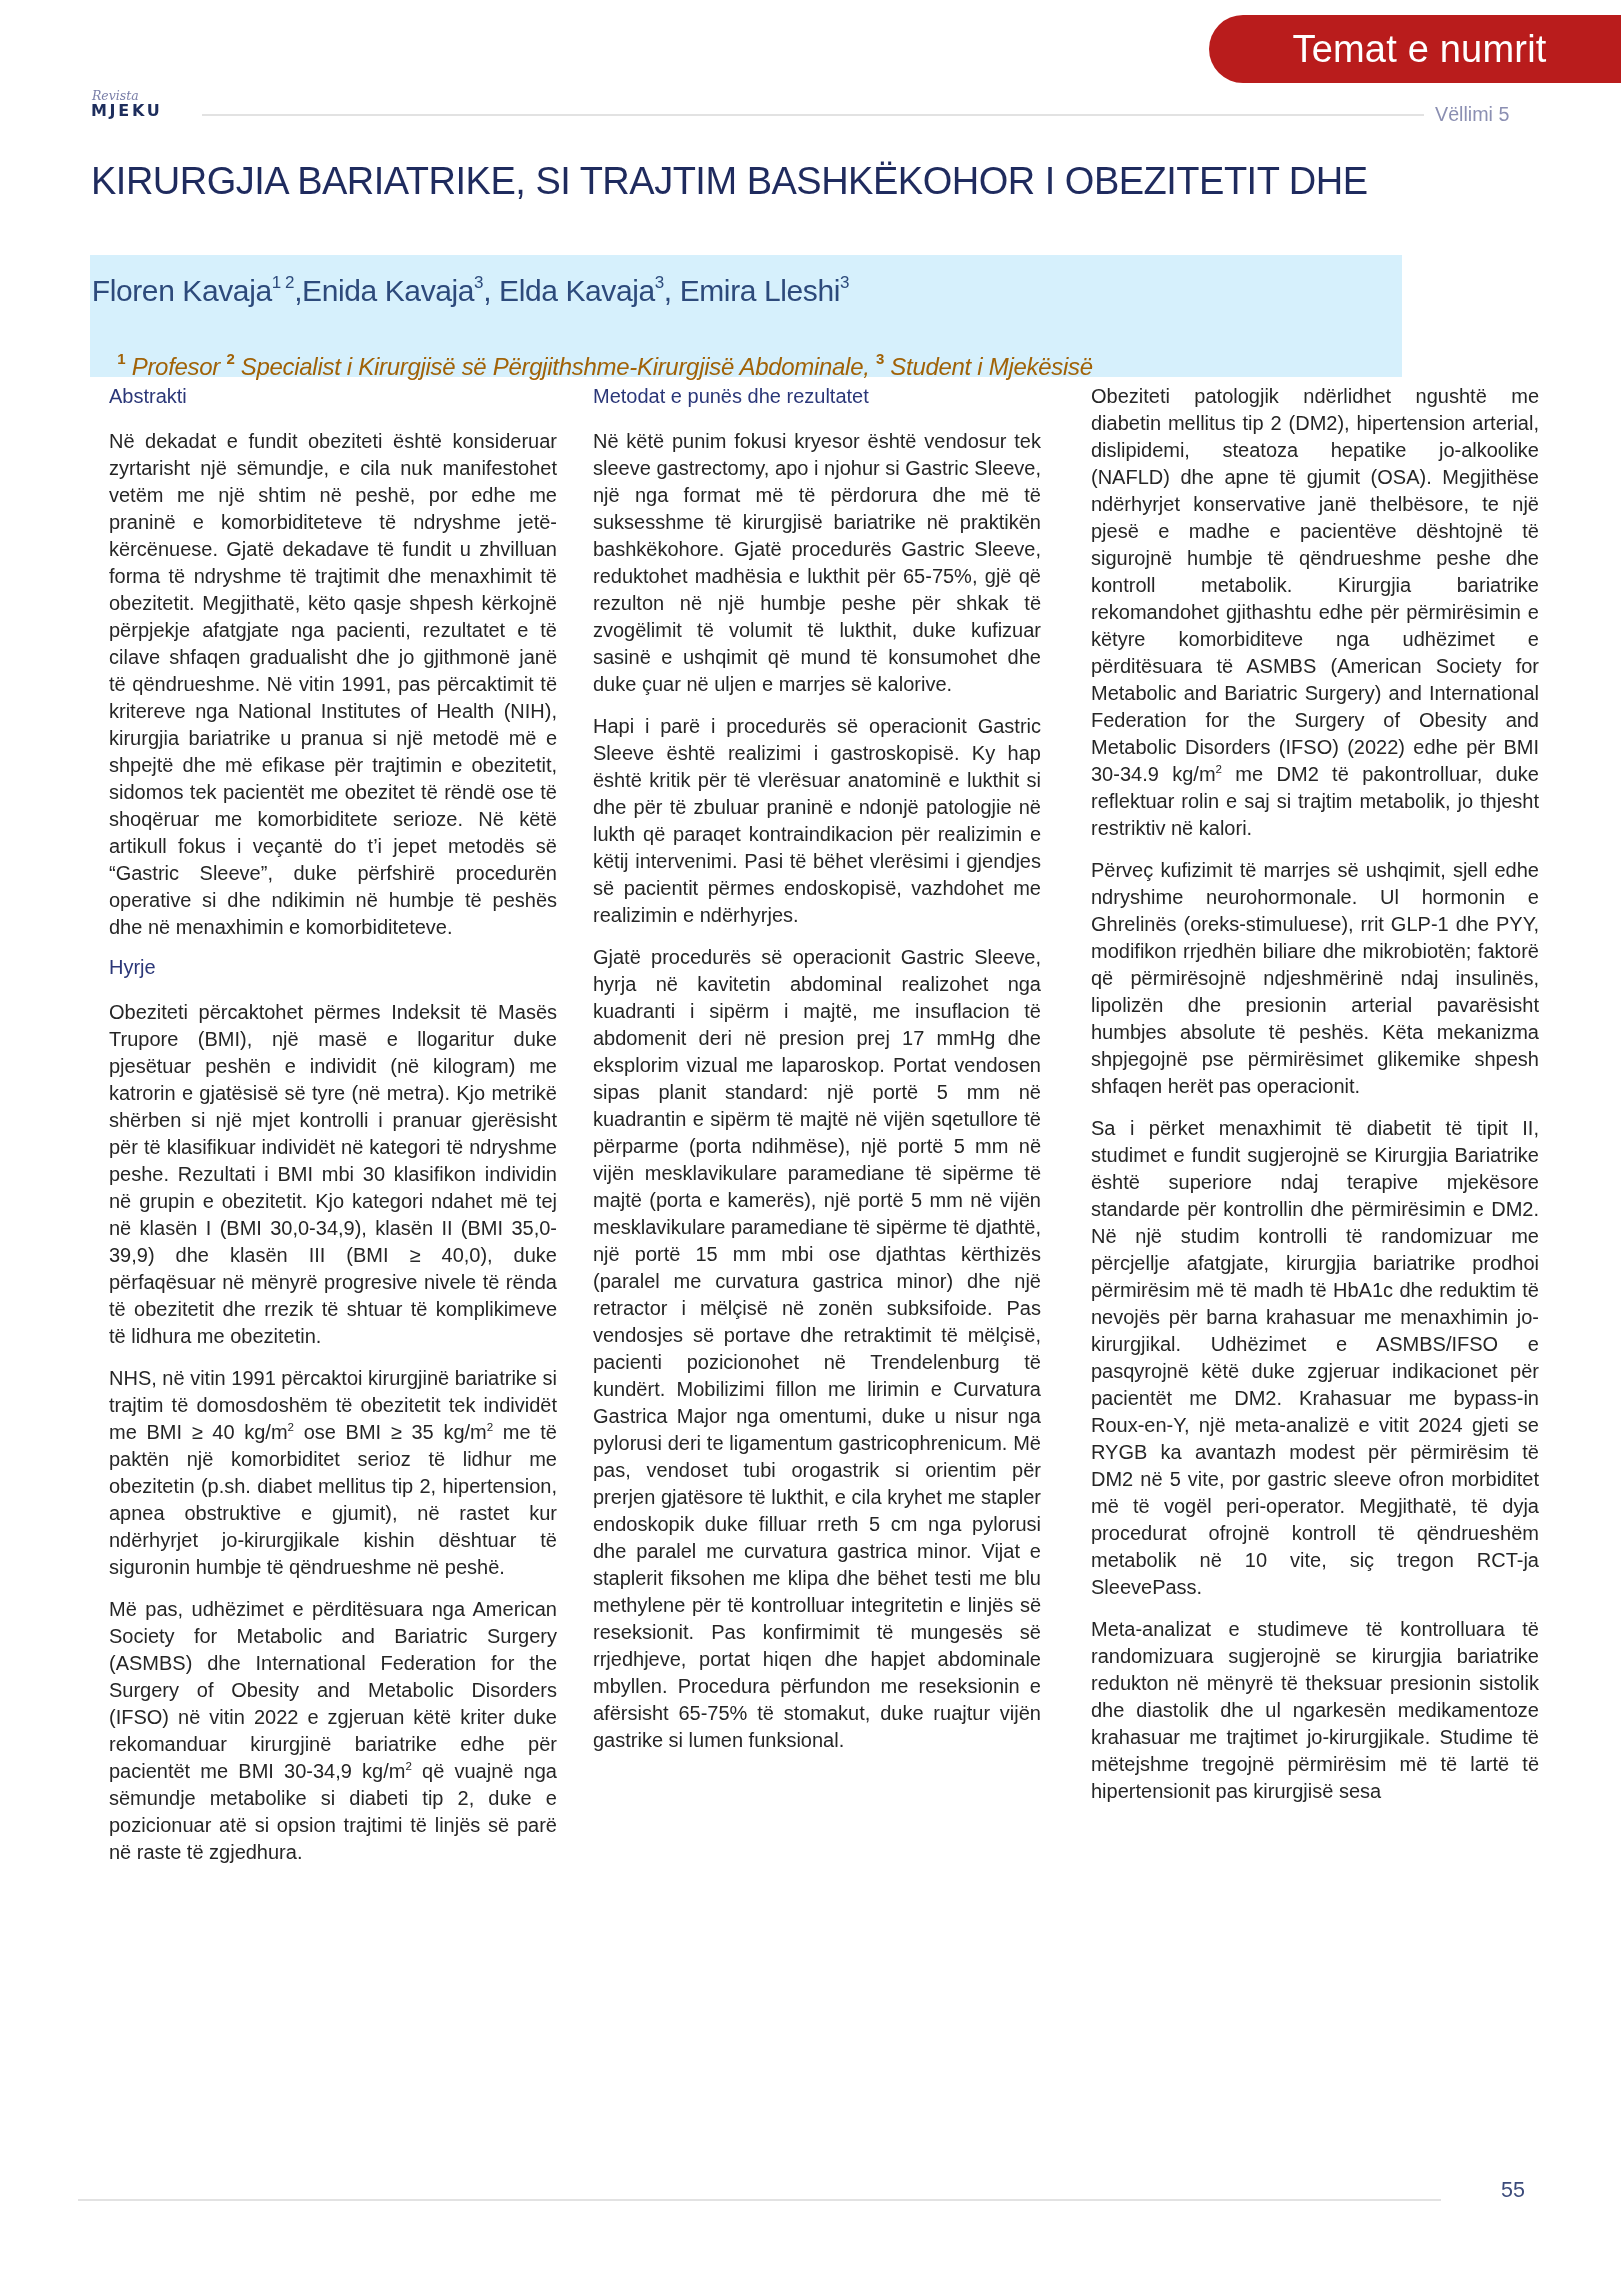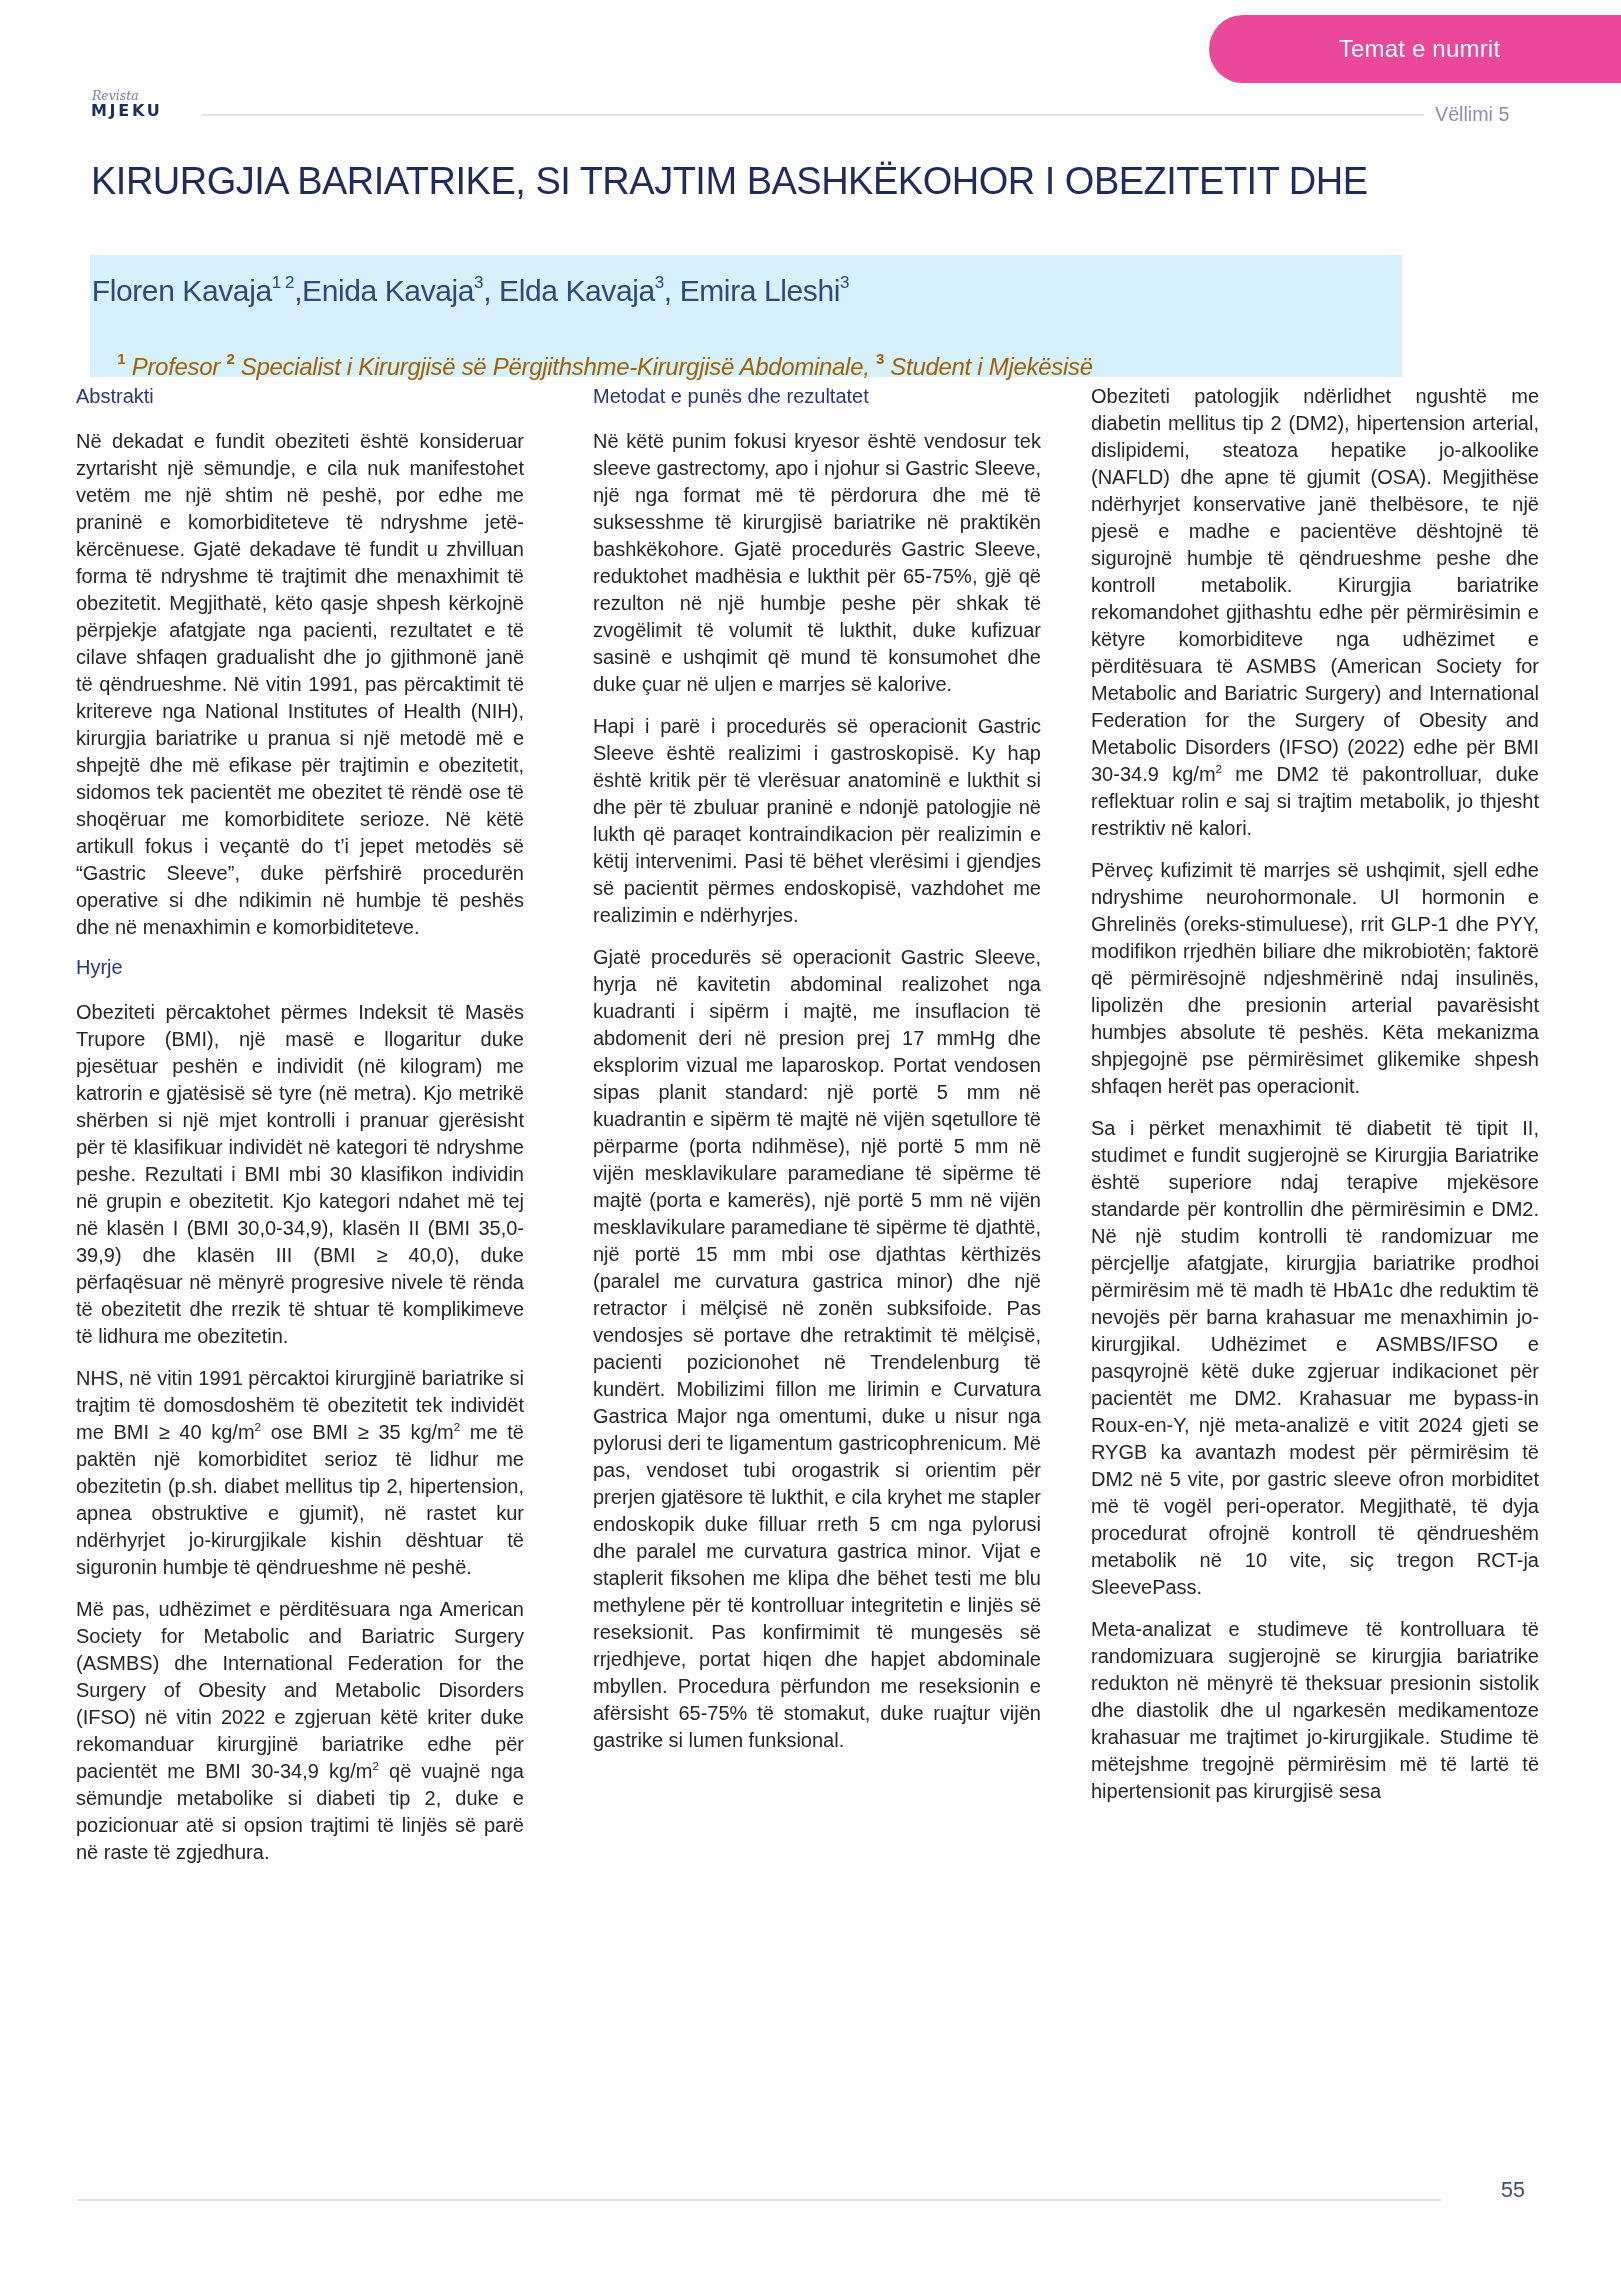--- a/index.html
+++ b/index.html
@@ -3,23 +3,23 @@
   <meta charset="utf-8">
   <style>
     html, body { margin: 0; padding: 0; background: #ffffff; }
     body {
       width: 1621px; height: 2293px; position: relative; overflow: hidden;
       font-family: "Liberation Sans", "DejaVu Sans", sans-serif;
       color: #2a2a2a;
     }
     .tab-pill {
       position: absolute; left: 1209px; top: 15px; width: 412px; height: 68px;
-      background: #ec4899; border-radius: 36px 0 0 36px;
+      background: #b91c1c; border-radius: 36px 0 0 36px;
       display: flex; align-items: center; justify-content: center;
-      color: #ffffff; font-size: 24px; letter-spacing: 0.2px;
+      color: #ffffff; font-size: 38px; letter-spacing: 0.2px;
     }
     .tab-pill span { margin-left: 9px; }
     .logo {
       position: absolute; left: 91px; top: 90px; line-height: 1;
     }
     .logo .revista {
       font-family: "DejaVu Serif", "Liberation Serif", serif; font-style: italic;
       color: #7a7fa8; font-size: 12.5px; display: block; margin-left: 0.9px;
     }
     .logo .mjeku {
@@ -47,21 +47,21 @@
     .authors sup { font-size: 17px; vertical-align: 12.5px; }
     .affil {
       position: absolute; left: 1.8px; top: 67px; font-size: 24px; font-style: italic; color: #a16207; letter-spacing: -0.3px;
     }
     .affil sup { font-size: 15px; font-style: normal; vertical-align: 10.7px; font-weight: bold; }
     .col {
       position: absolute; top: 383px; width: 448px;
       font-size: 20px; line-height: 27px; color: #262626;
       text-align: justify; hyphens: manual;
     }
-    .col.c1 { left: 76px; }
+    .col.c1 { left: 109px; }
     .col.c2 { left: 593px; }
     .col.c3 { left: 1091px; }
     .col h3 {
       margin: 0 0 18px 0; font-weight: normal; font-size: 20px; line-height: 27px; color: #2b3778;
     }
     .col p { margin: 0 0 15px 0; }
     .col p sup { font-size: 11.6px; vertical-align: 8px; line-height: 0; }
     .footer-rule {
       position: absolute; left: 78px; top: 2199px; width: 1363px; height: 1.8px; background: #e2e2e2;
     }

